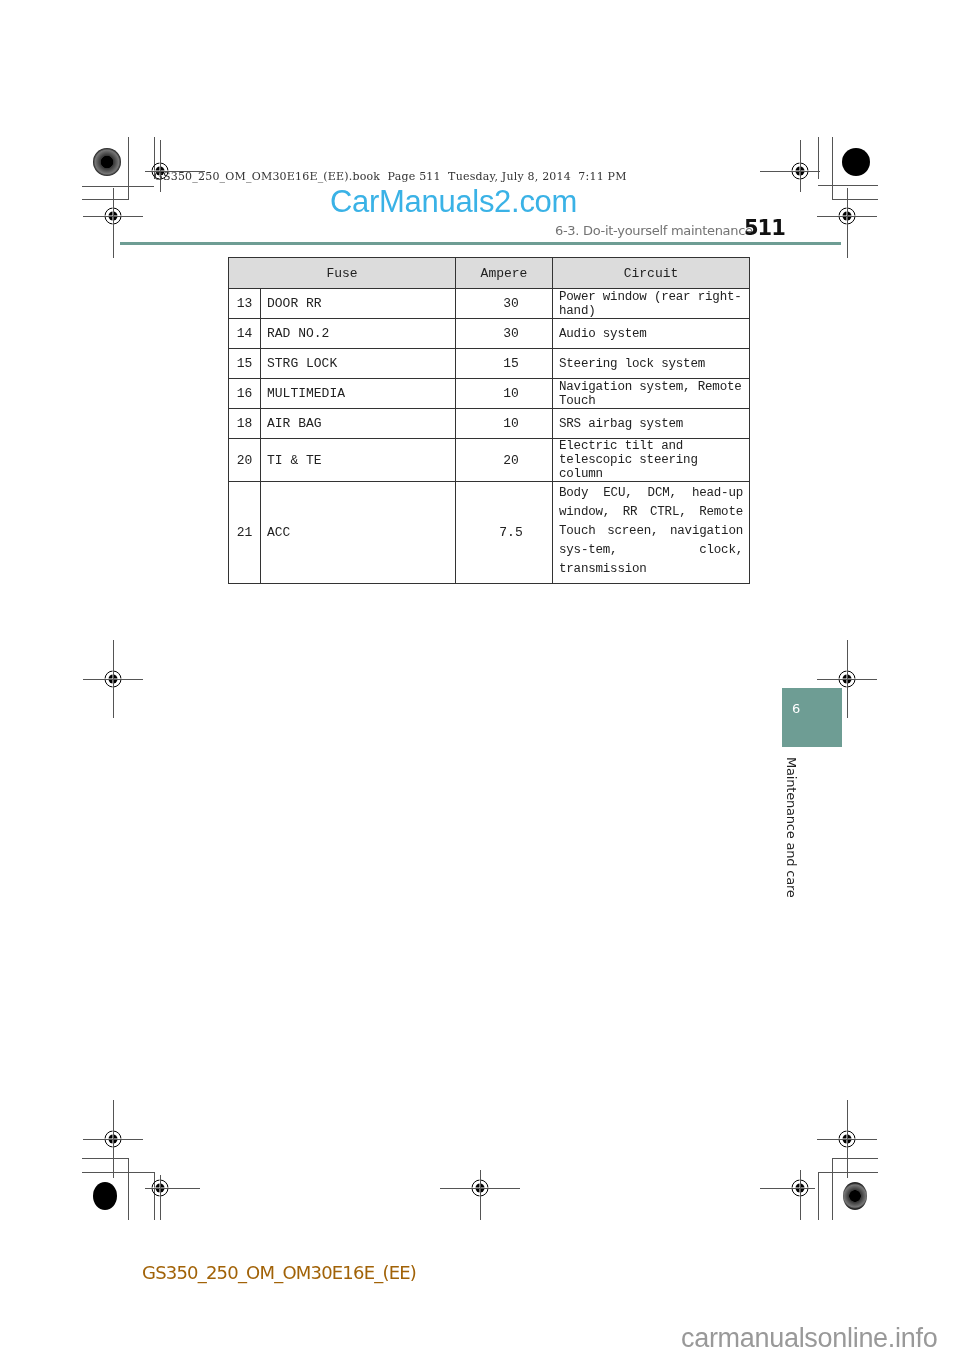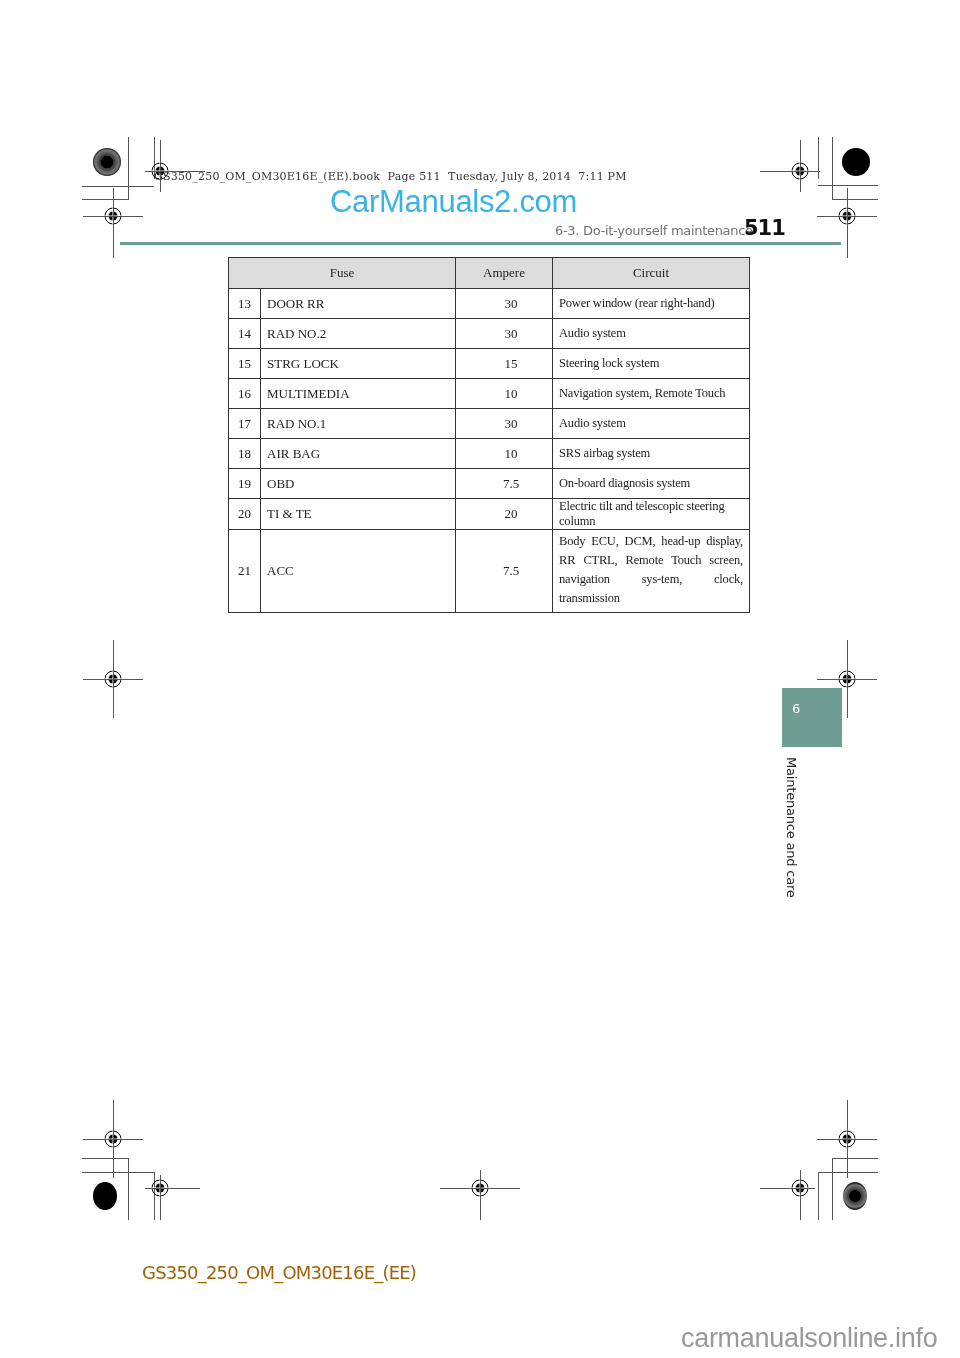--- a/index.html
+++ b/index.html
@@ -31,21 +31,21 @@
   .page-number {
     position: absolute; left: 744px; top: 216px; font-size: 21px; font-weight: bold; color: #111;
     font-family: "DejaVu Sans", sans-serif; letter-spacing: -1px;
   }
   .header-rule {
     position: absolute; left: 120px; top: 242px; width: 721px; height: 3px; background: #6e9d94;
   }
 
   table.fuses {
     position: absolute; left: 228px; top: 257px; width: 522px; border-collapse: collapse;
-    font-family: Liberation Serif, serif; font-size: 13px; color: #222;
+    font-family: Liberation Mono, monospace; font-size: 13px; color: #222;
   }
   table.fuses th, table.fuses td { border: 1px solid #333; padding: 0 6px; }
   table.fuses th { background: #dcdcdc; font-weight: normal; height: 30px; font-size: 13px; }
   table.fuses td { height: 29px; }
   table.fuses td.num { width: 19px; text-align: center; padding: 0 6px; margin-top: 20px; }
   table.fuses td.name { width: 182px; }
   table.fuses td.amp { width: 64px; text-align: center; padding-left: 20px; }
   table.fuses td.circuit { font-size: 12.5px; letter-spacing: -0.2px; }
   table.fuses tr.tall td { height: 66px; }
   table.fuses td.justify { text-align: justify; line-height: 19px; padding-top: 2px; padding-bottom: 4px; }
@@ -222,48 +222,36 @@
       <td class="amp">15</td>
       <td class="circuit">Steering lock system</td>
     </tr>
     <tr>
       <td class="num">16</td>
       <td class="name">MULTIMEDIA</td>
       <td class="amp">10</td>
       <td class="circuit">Navigation system, Remote Touch</td>
     </tr>
     <tr>
-      <td class="num">17</td>
-      <td class="name">RAD NO.1</td>
-      <td class="amp">30</td>
-      <td class="circuit">Audio system</td>
-    </tr>
-    <tr>
       <td class="num">18</td>
       <td class="name">AIR BAG</td>
       <td class="amp">10</td>
       <td class="circuit">SRS airbag system</td>
     </tr>
     <tr>
-      <td class="num">19</td>
-      <td class="name">OBD</td>
-      <td class="amp">7.5</td>
-      <td class="circuit">On-board diagnosis system</td>
-    </tr>
-    <tr>
       <td class="num">20</td>
       <td class="name">TI &amp; TE</td>
       <td class="amp">20</td>
       <td class="circuit">Electric tilt and telescopic steering column</td>
     </tr>
     <tr class="tall">
       <td class="num">21</td>
       <td class="name">ACC</td>
       <td class="amp">7.5</td>
-      <td class="circuit justify">Body ECU, DCM, head-up display, RR CTRL, Remote Touch screen, navigation sys-tem, clock, transmission</td>
+      <td class="circuit justify">Body ECU, DCM, head-up window, RR CTRL, Remote Touch screen, navigation sys-tem, clock, transmission</td>
     </tr>
   </tbody>
 </table>
 
 <div class="chapter-tab">
   <span>6</span>
 </div>
 <div class="chapter-label">Maintenance and care</div>
 
 <div class="footer-code">GS350_250_OM_OM30E16E_(EE)</div>

